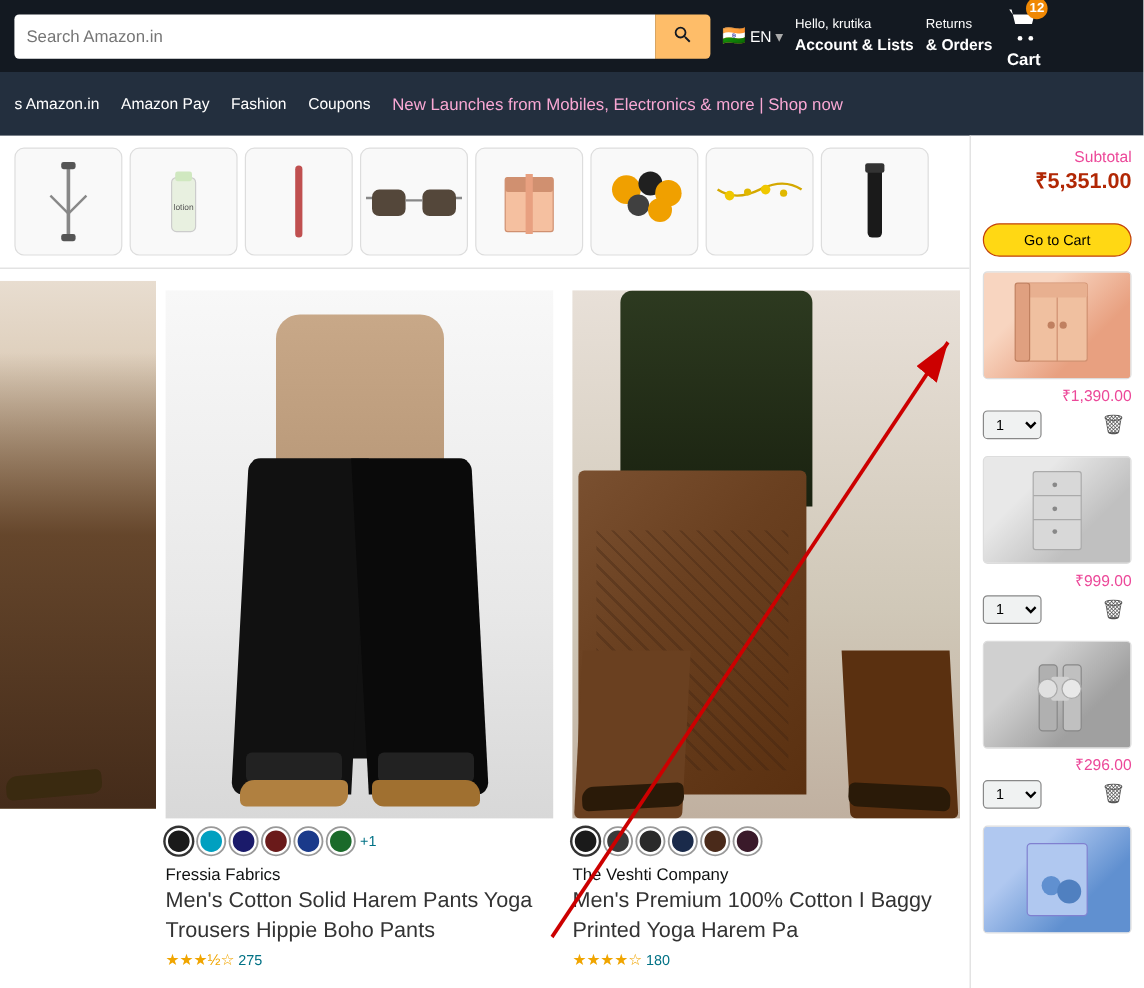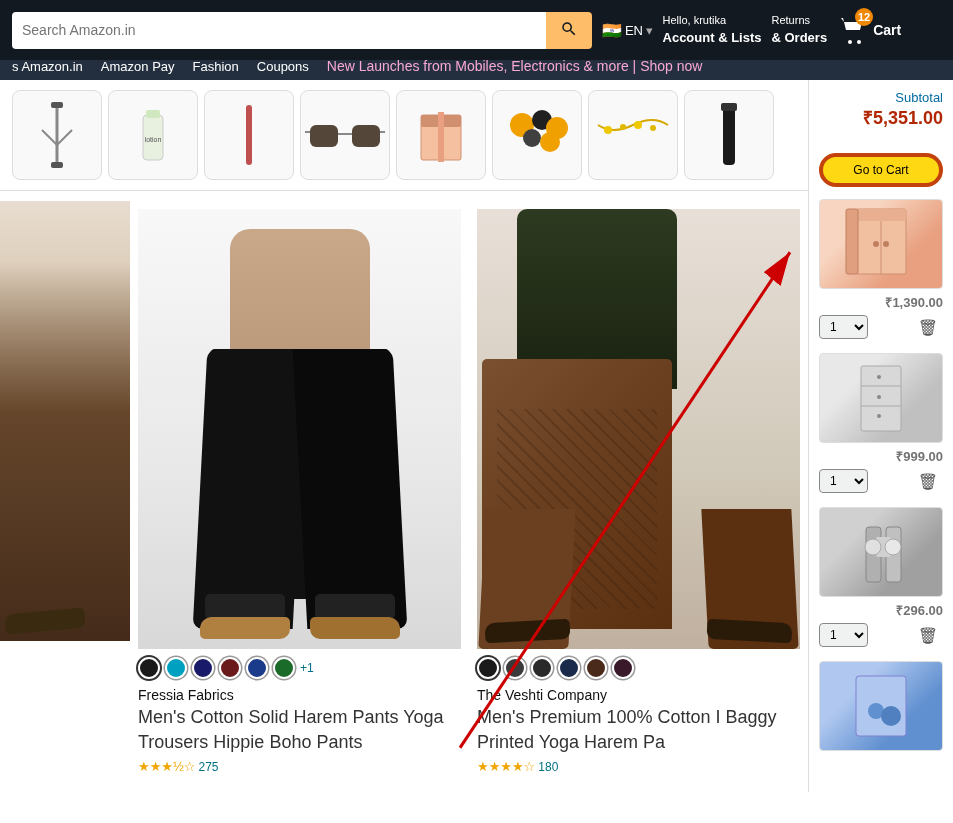--- a/index.html
+++ b/index.html
@@ -10,38 +10,38 @@
     .header-search { flex: 1; display: flex; max-width: 580px; }
     .search-input { flex: 1; padding: 8px 10px; font-size: 14px; border: none; outline: none; border-radius: 4px 0 0 4px; }
     .search-btn { background: #febd69; border: none; padding: 8px 14px; cursor: pointer; border-radius: 0 4px 4px 0; }
     .search-btn svg { width: 18px; height: 18px; fill: #131921; }
     .header-account { color: #fff; font-size: 12px; line-height: 1.4; cursor: pointer; }
     .header-account span { display: block; font-weight: bold; font-size: 13px; }
     .header-lang { color: #fff; font-size: 13px; display: flex; align-items: center; gap: 3px; cursor: pointer; }
     .flag { font-size: 16px; }
     .header-orders { color: #fff; font-size: 12px; line-height: 1.4; cursor: pointer; }
     .header-orders span { display: block; font-weight: bold; font-size: 13px; }
-    .header-cart { color: #fff; display: flex; align-items: center; gap: 4px; font-weight: bold; font-size: 14px; cursor: pointer; position: relative; }
+    .header-cart { color: #fff; display: flex; align-items: center; gap: 4px; font-weight: bold; font-size: 14px; cursor: pointer; position: relative; flex-direction: column; }
     .cart-count { background: #f08804; color: #fff; border-radius: 50%; width: 18px; height: 18px; display: flex; align-items: center; justify-content: center; font-size: 11px; font-weight: bold; position: absolute; top: -6px; left: 18px; }
 
     
-    .nav-bar { background: #232f3e; display: flex; align-items: flex-end; padding: 6px 12px; gap: 18px; height: 20px; }
+    .nav-bar { background: #232f3e; display: flex; align-items: center; padding: 6px 12px; gap: 18px; height: 53px; }
     .nav-item { color: #fff; font-size: 13px; cursor: pointer; white-space: nowrap; }
     .nav-promo { color: #f9a8d4; font-size: 14px; }
 
     
     .main-layout { display: flex; position: relative; }
     .content-area { flex: 1; min-width: 0; }
     .cart-sidebar { width: 145px; background: #fff; border-left: 1px solid #ddd; padding: 10px; flex-shrink: 0; }
-    .cart-sidebar .subtotal-label { font-size: 13px; text-align: right; color: #0369a1; }
+    .cart-sidebar .subtotal-label { font-size: 13px; text-align: right; color: #ec4899; }
     .cart-sidebar .subtotal-price { font-size: 18px; font-weight: bold; color: #B12704; text-align: right; margin-bottom: 24px; }
-    .go-to-cart-btn { width: 100%; background: #ffd814; border: 4px solid #c2410c; border-radius: 20px; padding: 6px 8px; font-size: 12px; cursor: pointer; text-align: center; margin-bottom: 12px; }
+    .go-to-cart-btn { width: 100%; background: #ffd814; border: 1px solid #c2410c; border-radius: 20px; padding: 6px 8px; font-size: 12px; cursor: pointer; text-align: center; margin-bottom: 12px; }
     .cart-item { margin-bottom: 14px; }
     .cart-item-img { width: 100%; height: 90px; background: #f0f0f0; border: 1px solid #ddd; border-radius: 4px; display: flex; align-items: center; justify-content: center; overflow: hidden; margin-bottom: 4px; }
-    .cart-item-price { font-size: 13px; font-weight: bold; color: #737373; text-align: right; margin-bottom: 4px; }
+    .cart-item-price { font-size: 13px; font-weight: normal; color: #ec4899; text-align: right; margin-bottom: 4px; }
     .cart-item-controls { display: flex; align-items: center; justify-content: space-between; gap: 4px; }
     .qty-select { background: #f0f2f2; border: 1px solid #888; border-radius: 4px; padding: 3px 14px 3px 6px; font-size: 12px; cursor: pointer; appearance: auto; }
     .delete-btn { background: none; border: none; cursor: pointer; color: #555; font-size: 16px; padding: 2px 5px; }
 
     
     .thumb-strip { display: flex; gap: 6px; padding: 10px 12px; overflow-x: hidden; border-bottom: 1px solid #ddd; }
     .thumb-item { width: 90px; height: 90px; border: 1px solid #ddd; border-radius: 8px; background: #f9f9f9; flex-shrink: 0; display: flex; align-items: center; justify-content: center; overflow: hidden; }
 
     
     .product-grid { display: flex; gap: 0; padding: 10px 0; }

